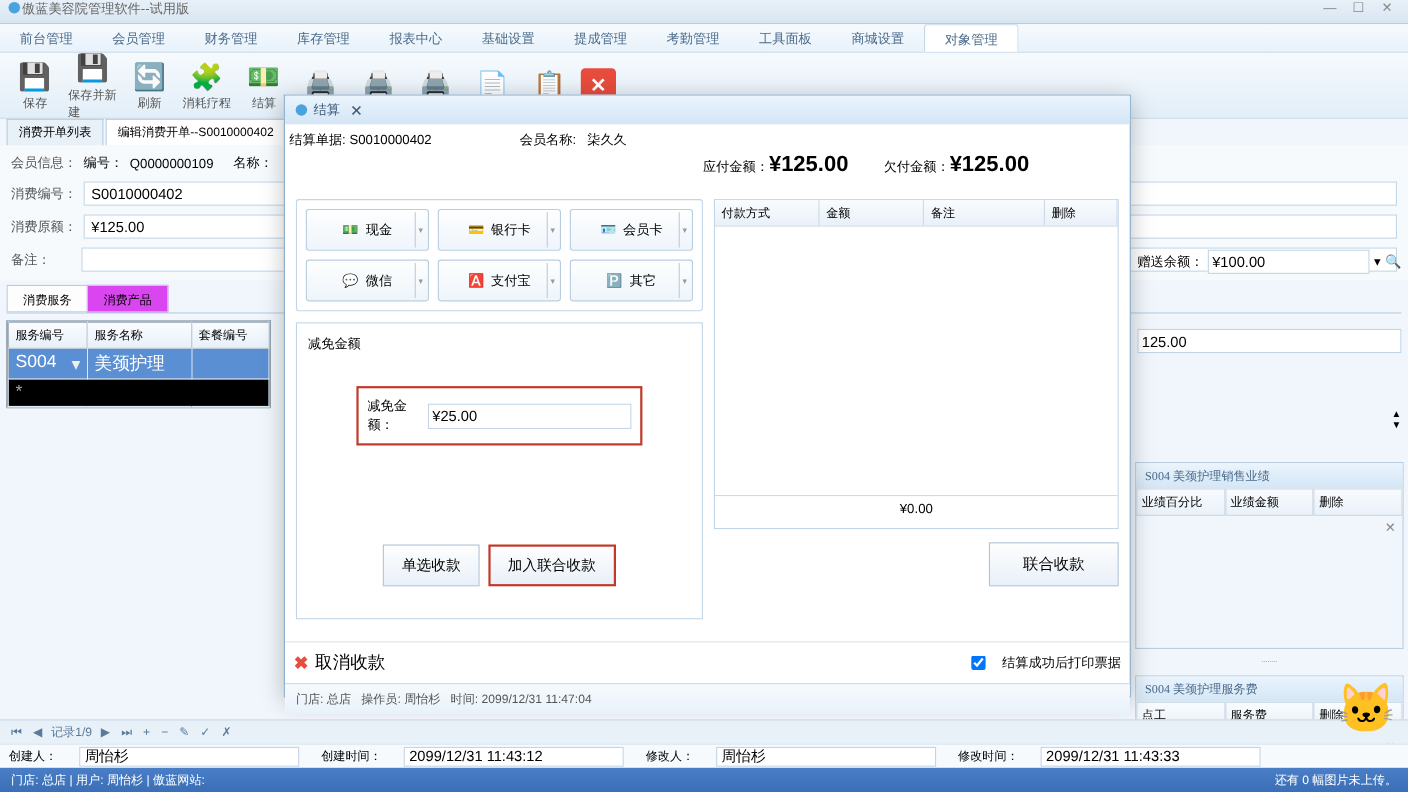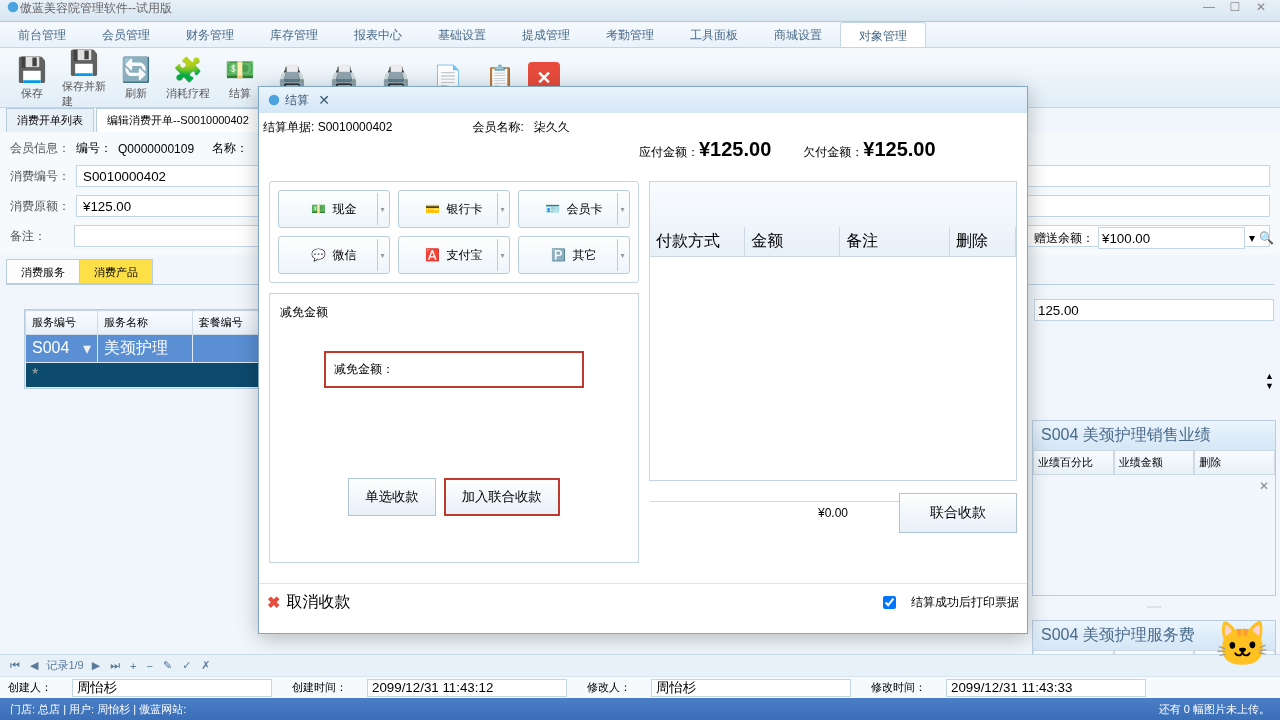--- a/index.html
+++ b/index.html
@@ -22,23 +22,23 @@
 .tabstrip .tab { padding: 4px 10px; background: #e8f0f8; border: 1px solid #b8cde0; border-bottom: none; margin-right: 2px; font-size: 11px; cursor: pointer; }
 .tabstrip .tab.active { background: #fff; }
 
 .formrow { display: flex; align-items: center; padding: 4px 10px; gap: 6px; }
 .formrow .lbl { color: #555; min-width: 58px; }
 .formrow .val, .formrow input { border: 1px solid #c3d6e8; background: #fff; padding: 3px 6px; height: 22px; }
 .formrow input { flex: 1; }
 
 .subtabs { height: 26px; display: flex; border-bottom: 1px solid #b8cde0; margin: 4px 6px 0; }
 .subtabs .stab { padding: 5px 14px; border: 1px solid #b8cde0; background: #fdfdfd; margin-right: -1px; cursor: pointer; font-size: 11px; }
-.subtabs .stab.active { background: #fde047; }
-
-.gridwrap { margin: 24px; background: #0c4a6e; border: 1px solid #b8cde0; }
+.subtabs .stab.active { background: #d946ef; }
+
+.gridwrap { margin: 6px; background: #000000; border: 1px solid #b8cde0; }
 .grid { width: 100%; border-collapse: collapse; }
 .grid th { background: linear-gradient(#f9fcff, #e8f0f8); border: 1px solid #cdd9e5; padding: 4px 6px; font-weight: normal; font-size: 11px; text-align: left; }
 .grid td { border: 1px solid #e0e8f0; padding: 3px 6px; font-size: 16px; }
 .grid tr.sel td { background: #5a8fd4; color: #fff; }
 
 
 .modal { position: absolute; left: 258px; top: 86px; width: 770px; height: 548px; background: #fff; border: 1px solid #7fa6c8; box-shadow: 0 4px 20px rgba(0,0,0,.25); }
 .modal .mtitle { height: 26px; background: linear-gradient(#eaf4fd, #d4e6f5); display: flex; align-items: center; padding: 0 8px; }
 .modal .mtitle span { margin-left: 4px; color: #3b5a78; }
 .modal .mclose { margin-left: auto; width: 22px; text-align: center; color: #888; cursor: pointer; font-size: 14px; }
@@ -56,36 +56,36 @@
 .waive { margin-top: 10px; border: 1px solid #c3d6e8; padding: 10px; height: 270px; }
 .waive .wtitle { margin-bottom: 30px; }
 .waive .wfield { display: flex; align-items: center; gap: 6px; border: 2px solid #c0392b; padding: 8px; width: 260px; margin: 0 auto; }
 .waive .wfield input { border: 1px solid #c3d6e8; flex:1; padding: 3px; }
 .waive .btns { display: flex; gap: 8px; justify-content: center; margin-top: 90px; }
 .waive .btns button { padding: 8px 16px; border: 1px solid #b0c4d8; background: linear-gradient(#fefefe,#e8f0f8); cursor: pointer; }
 .waive .btns button.hl { border: 2px solid #c0392b; }
 
 .ptable { border: 1px solid #c3d6e8; height: 300px; }
 .ptable .pth { display: flex; background: linear-gradient(#f9fcff,#e8f0f8); border-bottom: 1px solid #cdd9e5; }
-.ptable .pth div { padding: 4px 6px; border-right: 1px solid #cdd9e5; font-size: 16px; margin-top: 45px; }
+.ptable .pth div { padding: 4px 6px; border-right: 1px solid #cdd9e5; font-size: 11px; }
 .ptable .pfoot { border-top: 1px solid #cdd9e5; padding: 4px; text-align: center; }
 
 .unionbtn { margin-top: 12px; float: right; padding: 10px 30px; border: 1px solid #b0c4d8; background: linear-gradient(#fefefe,#e8f0f8); cursor: pointer; font-size: 14px; }
 
 .cancelrow { border-top: 1px solid #d8e4ef; margin-top: 10px; padding: 8px; display: flex; align-items: center; gap: 6px; }
 .cancelrow .cbtn { font-size: 16px; display:flex; align-items:center; gap:6px; cursor:pointer;}
 .cancelrow .printchk { margin-left: auto; display: flex; align-items: center; gap: 15px; }
 
 .mfoot { background: linear-gradient(#f6fafd,#e8f2fb); border-top: 1px solid #c8dae8; padding: 6px 10px; color: #555; font-size: 11px;}
 
 .rightpanel { position: absolute; right: 4px; top: 180px; width: 244px; }
 .rightpanel .rrow { display: flex; align-items: center; gap: 4px; padding: 3px 2px; margin-top: 44px; }
 .rightpanel input { border: 1px solid #c3d6e8; padding: 3px; flex:1; height:22px;}
 .smallgrid { border: 1px solid #b8cde0; margin-top: 6px; }
-.smallgrid .sgtitle { background: linear-gradient(#eaf4fd,#d4e6f5); padding: 4px 8px; color: #4a6a8a; font-size: 16px; }
+.smallgrid .sgtitle { background: linear-gradient(#eaf4fd,#d4e6f5); padding: 4px 8px; color: #4a6a8a; font-size: 11px; font-family: Liberation Serif, serif; }
 .smallgrid .sgh { display: flex; background: linear-gradient(#f9fcff,#e8f0f8); }
 .smallgrid .sgh div { padding: 4px; border: 1px solid #cdd9e5; font-size: 11px; flex:1;}
 .smallgrid .sgbody { height: 120px; position: relative;}
 .smallgrid .sgbody .x { position: absolute; right: 6px; top: 4px; color:#888; cursor:pointer;}
 
 .navfoot { position: absolute; bottom: 44px; left: 0; right: 0; height: 22px; background: #e8f0f8; border-top: 1px solid #c8dae8; display: flex; align-items: center; padding: 0 8px; gap: 6px; font-size: 11px; color: #5a7a9a;}
 .navfoot .navbtn { cursor: pointer; padding: 0 2px;}
 
 .metafoot { position: absolute; bottom: 22px; left: 0; right: 0; height: 22px; display: flex; align-items: center; padding: 0 8px; gap: 20px; background:#f6fafd; border-top:1px solid #d8e4ef; font-size: 11px;}
 .metafoot input { border: 1px solid #c3d6e8; width: 200px; height: 18px; padding: 0 4px;}
@@ -308,20 +308,21 @@
           <div class="paybtn">
             <span>🅿️</span>
             <span>其它</span>
             <span class="more">▾</span>
           </div>
         </div>
       <div class="waive">
         <div class="wtitle">减免金额</div>
         <div class="wfield">
           <span>减免金额：</span>
+          <input value="¥25.00" style="">
         </div>
         <div class="btns">
           <button>单选收款</button>
           <button class="hl">加入联合收款</button>
         </div>
       </div>
     </div>
     <div class="mright">
       <div class="ptable">
         <div class="pth" id="pth">
@@ -340,20 +341,25 @@
 
   <div class="cancelrow">
     <div class="cbtn">
       <span style="color:#e74c3c;font-weight:bold">✖</span>
       <span>取消收款</span>
     </div>
     <label class="printchk">
       <input type="checkbox" checked="" style=""> 
         <span>结算成功后打印票据</span>
     </label>
+  </div>
+  <div class="mfoot">
+    <span>门店:</span> <span>总店</span> &nbsp;
+    <span>操作员:</span> <span>周怡杉</span> &nbsp;
+    <span>时间:</span> <span>2099/12/31 11:47:04</span>
   </div>
 </div>
 
 <div class="navfoot">
   <span class="navbtn">⏮</span>
   <span class="navbtn">◀</span>
   <span>记录1/9</span>
   <span class="navbtn">▶</span>
   <span class="navbtn">⏭</span>
   <span class="navbtn">+</span>

